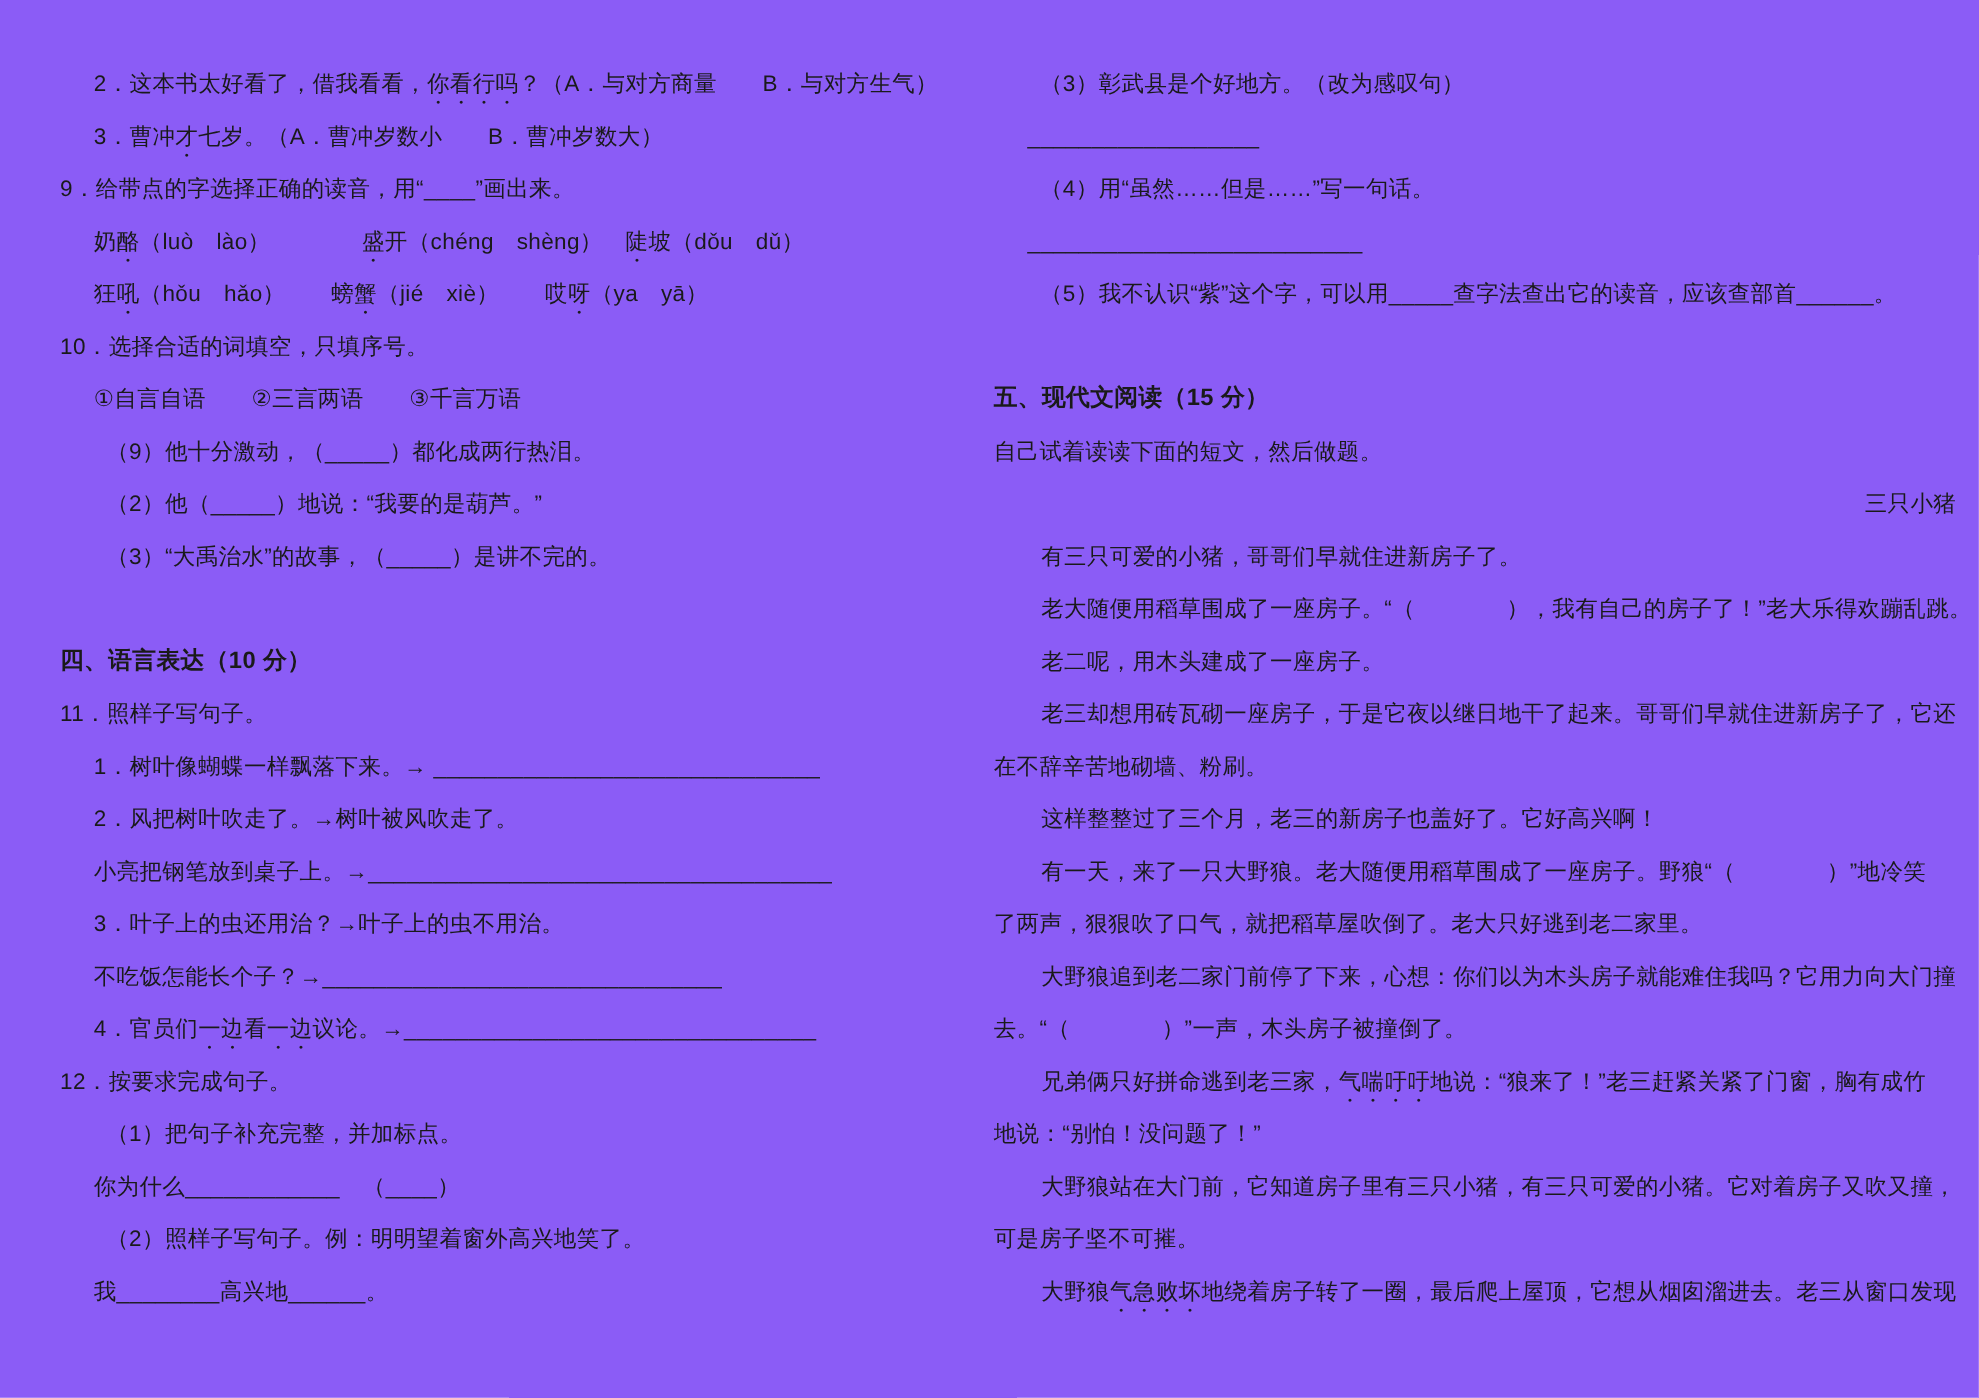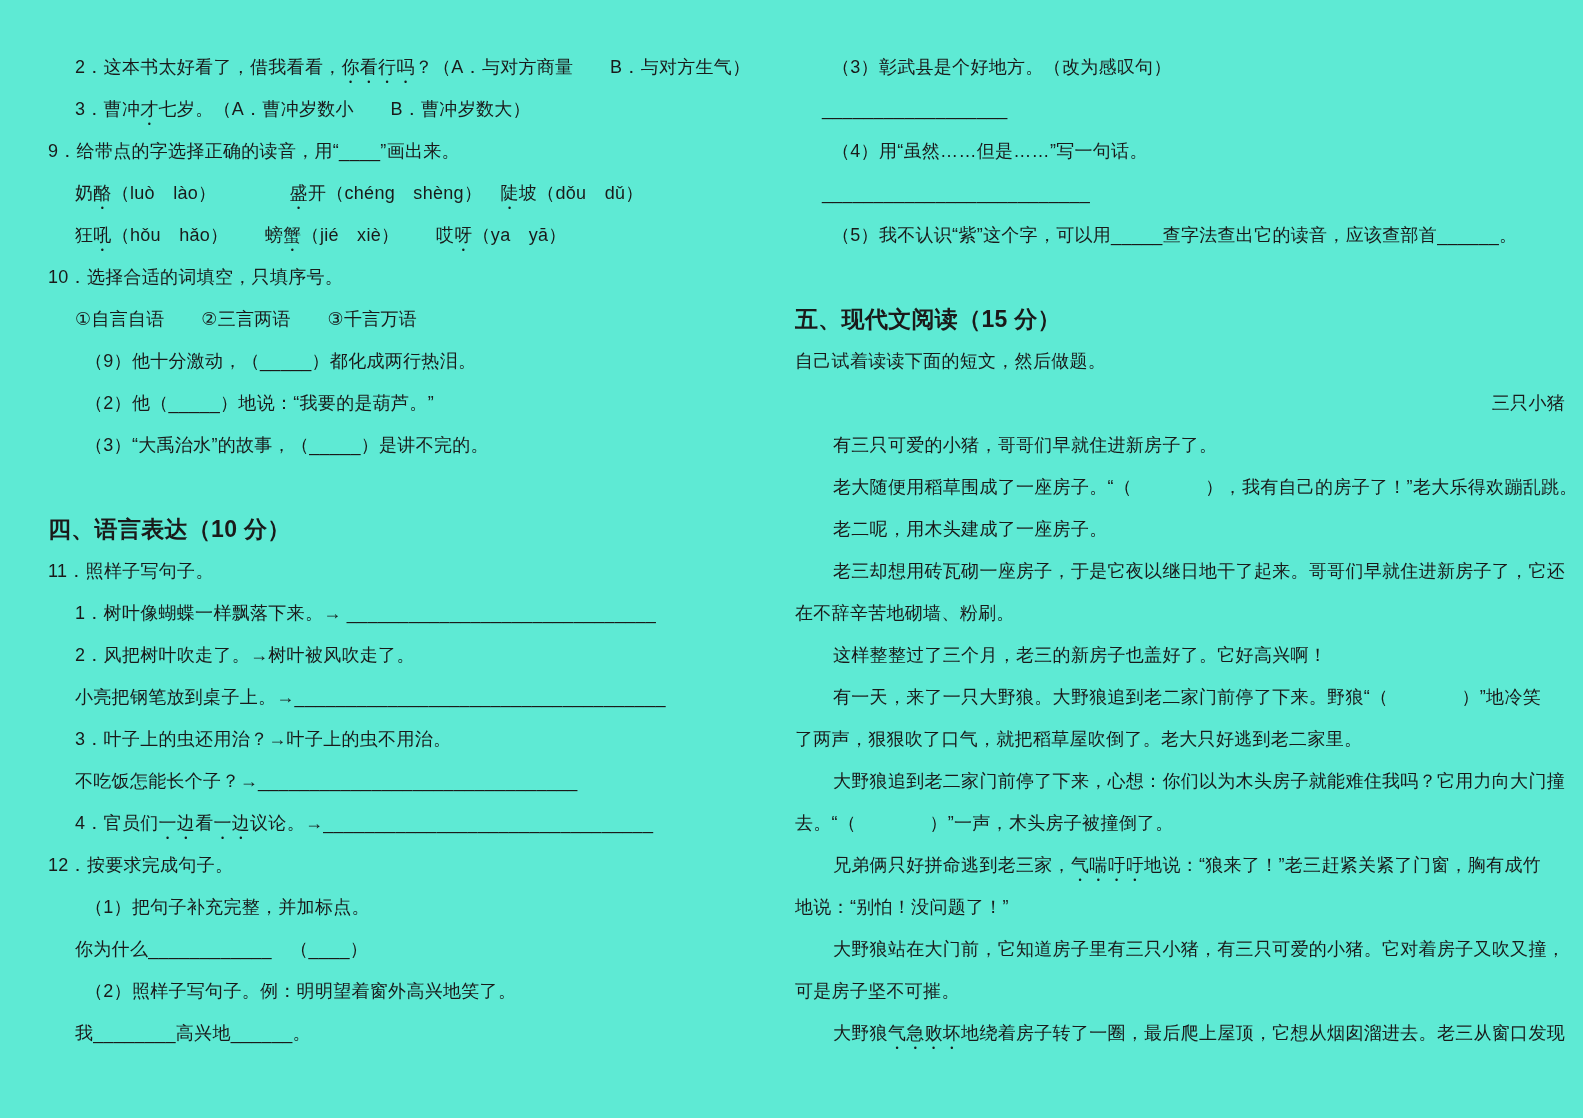--- a/index.html
+++ b/index.html
@@ -1,29 +1,29 @@
 <!DOCTYPE html>
 <html><head>
 <meta charset="utf-8">
 <style>
   html,body{margin:0;padding:0;}
   body{
     width:1583px;height:1118px;background:#ffffff;
     font-family:"Liberation Sans","DejaVu Sans",sans-serif;
     color:#1a1a1a;
   }
-  .page{position:relative;width:1583px;height:1118px;overflow:hidden;background:#5eead4;}
+  .page{position:relative;width:1583px;height:1118px;overflow:hidden;background:#8b5cf6;}
   .col{position:absolute;top:46px;}
   .col-left{left:48px;width:730px;}
   .col-right{left:795px;width:770px;}
   .ln{
     height:42px;line-height:42px;font-size:18px;
     white-space:pre;letter-spacing:0.3px;
   }
-  .bold{font-weight:700;font-size:23px;}
+  .bold{font-weight:700;font-size:19px;}
   .ind-a{padding-left:27px;}       
   .ind-b{padding-left:37px;}       
   .ind-p{padding-left:38px;}       
   .center{text-align:right;white-space:normal;}
   .gap{margin-top:42px;}           
   
   .d{
     -webkit-text-emphasis:filled dot #1a1a1a;
     -webkit-text-emphasis-position:under left;
     text-emphasis:filled dot #1a1a1a;
@@ -84,21 +84,21 @@
 
     <div class="ln">自己试着读读下面的短文，然后做题。</div>
     <div class="ln center">三只小猪</div>
 
     <div class="ln ind-p">有三只可爱的小猪，哥哥们早就住进新房子了。</div>
     <div class="ln ind-p">老大随便用稻草围成了一座房子。“（　　　　），我有自己的房子了！”老大乐得欢蹦乱跳。</div>
     <div class="ln ind-p">老二呢，用木头建成了一座房子。</div>
     <div class="ln ind-p">老三却想用砖瓦砌一座房子，于是它夜以继日地干了起来。哥哥们早就住进新房子了，它还</div>
     <div class="ln">在不辞辛苦地砌墙、粉刷。</div>
     <div class="ln ind-p">这样整整过了三个月，老三的新房子也盖好了。它好高兴啊！</div>
-    <div class="ln ind-p">有一天，来了一只大野狼。大野狼追到老二家门前停了下来。野狼“（　　　　）”地冷笑</div>
+    <div class="ln ind-p">有一天，来了一只大野狼。老大随便用稻草围成了一座房子。野狼“（　　　　）”地冷笑</div>
     <div class="ln">了两声，狠狠吹了口气，就把稻草屋吹倒了。老大只好逃到老二家里。</div>
     <div class="ln ind-p">大野狼追到老二家门前停了下来，心想：你们以为木头房子就能难住我吗？它用力向大门撞</div>
     <div class="ln">去。“（　　　　）”一声，木头房子被撞倒了。</div>
 
     <div class="ln ind-p"><span>兄弟俩只好拼命逃到老三家，</span><span class="d">气喘吁吁</span><span>地说：“狼来了！”老三赶紧关紧了门窗，胸有成竹</span></div>
 
     <div class="ln">地说：“别怕！没问题了！”</div>
     <div class="ln ind-p">大野狼站在大门前，它知道房子里有三只小猪，有三只可爱的小猪。它对着房子又吹又撞，</div>
     <div class="ln">可是房子坚不可摧。</div>
 

